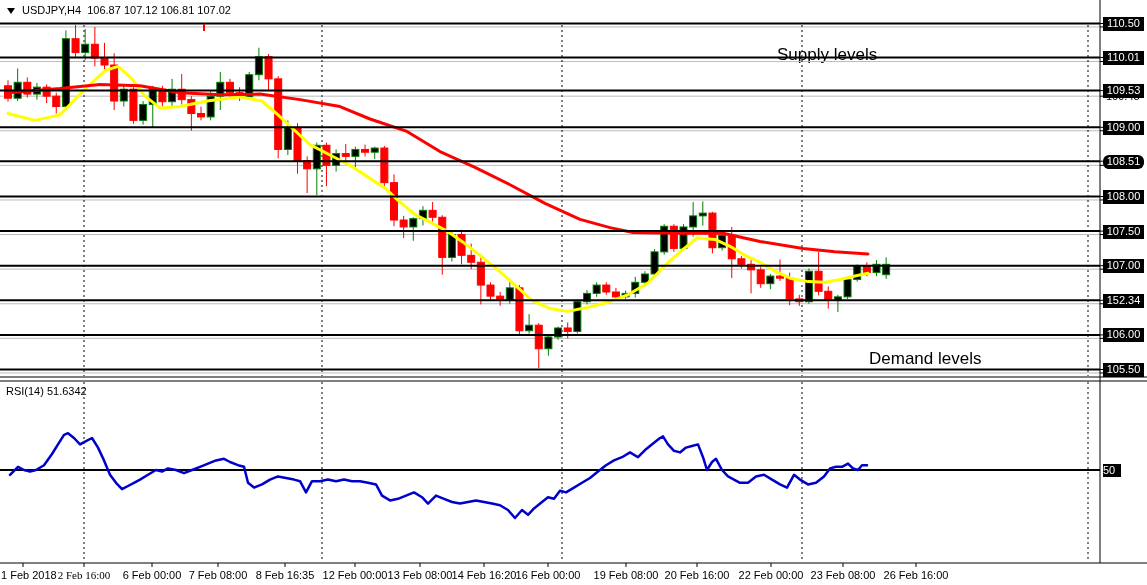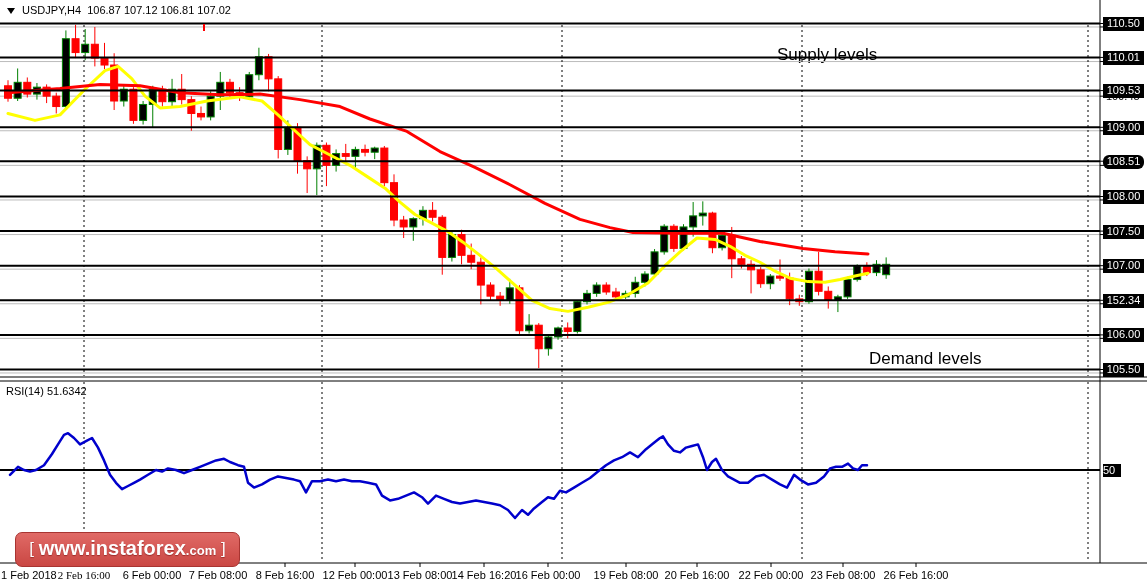--- a/index.html
+++ b/index.html
@@ -324,31 +324,30 @@
       <div class="price-badge" style="top: 259.2px;">107.00</div>
       <div class="price-badge" style="top: 293.8px;">152.34</div>
       <div class="price-badge" style="top: 328.4px;">106.00</div>
       <div class="price-badge" style="top: 363px;">105.50</div>
     </div>
   <div id="time-axis">
       <div class="time-label" style="left: 1px;">1 Feb 2018</div>
       <div class="time-label" style="left: 84px; transform: translateX(-50%); font-family: Liberation Serif, serif;">2 Feb 16:00</div>
       <div class="time-label" style="left: 152px; transform: translateX(-50%);">6 Feb 00:00</div>
       <div class="time-label" style="left: 218px; transform: translateX(-50%);">7 Feb 08:00</div>
-      <div class="time-label" style="left: 285px; transform: translateX(-50%);">8 Feb 16:00</div>
+      <div class="time-label" style="left: 285px; transform: translateX(-50%);">8 Feb 16:35</div>
       <div class="time-label" style="left: 355px; transform: translateX(-50%);">12 Feb 00:00</div>
       <div class="time-label" style="left: 420px; transform: translateX(-50%);">13 Feb 08:00</div>
       <div class="time-label" style="left: 484px; transform: translateX(-50%);">14 Feb 16:20</div>
       <div class="time-label" style="left: 548px; transform: translateX(-50%);">16 Feb 00:00</div>
       <div class="time-label" style="left: 626px; transform: translateX(-50%);">19 Feb 08:00</div>
       <div class="time-label" style="left: 697px; transform: translateX(-50%);">20 Feb 16:00</div>
       <div class="time-label" style="left: 771px; transform: translateX(-50%);">22 Feb 00:00</div>
       <div class="time-label" style="left: 843px; transform: translateX(-50%);">23 Feb 08:00</div>
       <div class="time-label" style="left: 916px; transform: translateX(-50%);">26 Feb 16:00</div>
     </div>
   <div id="rsi-scale-wrap">
       <div class="rsi-scale" style="top: 384.5px;">100</div>
       <div class="rsi-scale" style="top: 544.5px;">0</div>
       <div class="rsi-badge" style="top: 463.5px;">50</div>
     </div>
 
-  <div id="logo"><span class="br">[ </span><span class="main">www.instaforex</span><span class="com">.com</span><span class="br"> ]</span></div>
 </div>
 
 </body></html>

